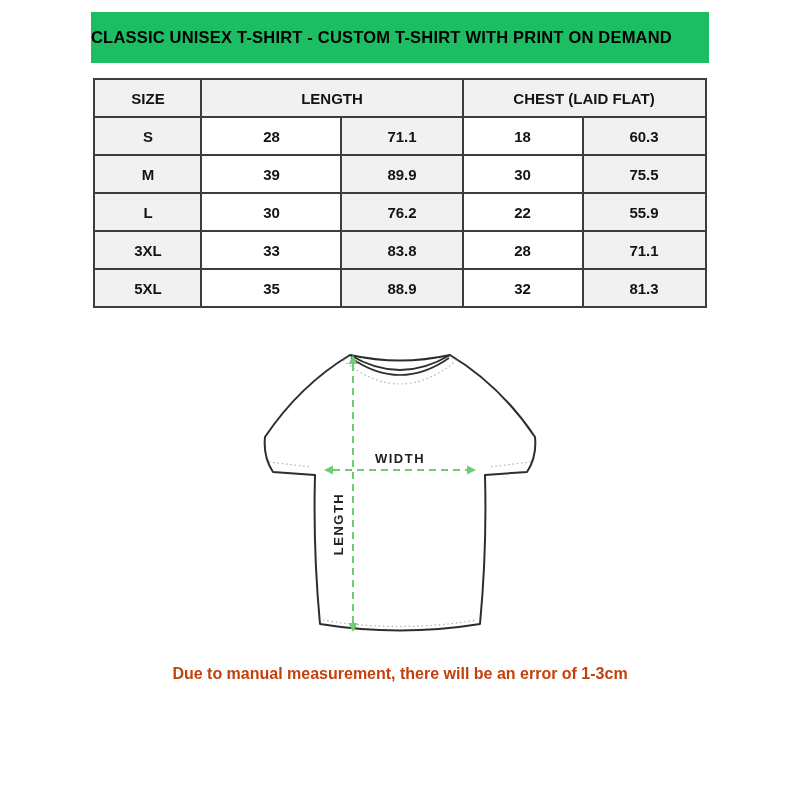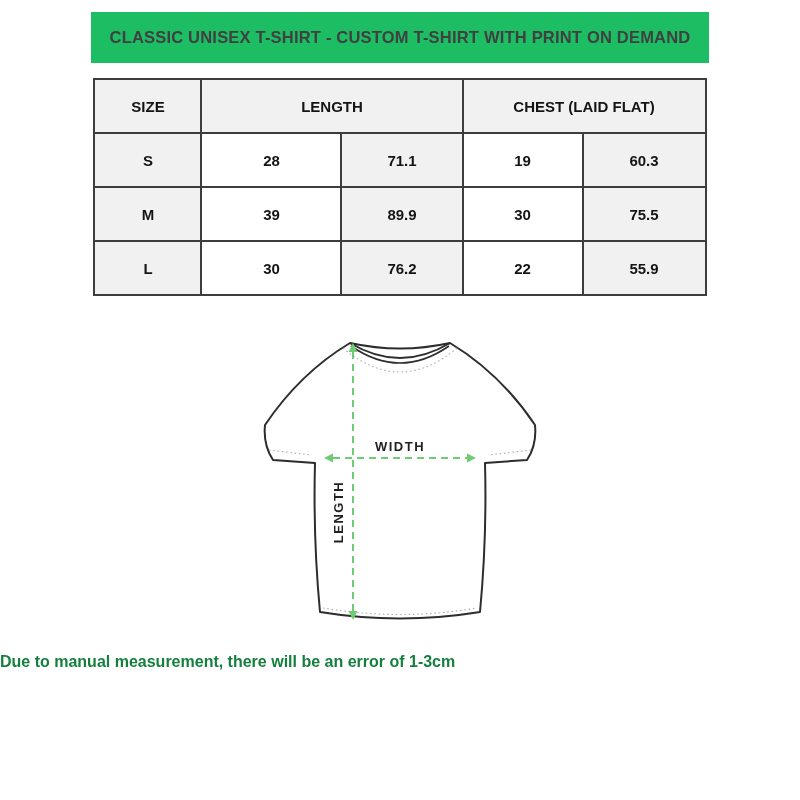--- a/index.html
+++ b/index.html
@@ -4,49 +4,49 @@
 <style>
   html,body{margin:0;padding:0;}
   body{
     width:800px;height:800px;background:#ffffff;
     font-family:"Liberation Sans", sans-serif;
     position:relative;overflow:hidden;
   }
   
   .banner{
     width:618px;height:51px;margin:12px auto 0;
-    background:#1dbd64;color:#404040;
-    display:flex;align-items:center;justify-content:center;
+    background:#1dbd64;color:#000000;
+    display:flex;align-items:center;justify-content:flex-start;
     font-weight:bold;font-size:16.5px;letter-spacing:.2px;white-space:nowrap;
   }
   
   table.size-chart{
     width:611px;margin:15px auto 0;
     border-collapse:collapse;table-layout:fixed;
   }
   .size-chart th,.size-chart td{
     border:2px solid #3d3d3d;
-    height:36px;padding:8px;
+    height:36px;padding:0;
     text-align:center;vertical-align:middle;
     font-weight:bold;font-size:15px;color:#141414;
     background:#ffffff;
   }
   .size-chart th{background:#f1f1f1;}
   .size-chart td.g{background:#f1f1f1;}
   
   .diagram-wrap{width:300px;height:300px;margin:37px auto 0;}
   .diagram-wrap svg{display:block;}
   .svg-label{
     font-family:"Liberation Sans", sans-serif;
     font-weight:bold;font-size:13px;letter-spacing:1.5px;fill:#222222;
   }
   
   .footer-note{
-    margin-top:20px;
-    color:#15803d;font-weight:bold;font-size:16px;
+    margin-top:20px;text-align:center;
+    color:#c2410c;font-weight:bold;font-size:16px;
   }
 </style>
 </head>
 <body>
 
 <div class="banner">
   <span>CLASSIC UNISEX T-SHIRT - CUSTOM T-SHIRT WITH PRINT ON DEMAND</span>
 </div>
 
 <table class="size-chart">
@@ -60,36 +60,50 @@
   <tbody>
     <tr>
       <th>SIZE</th>
       <th colspan="2">LENGTH</th>
       <th colspan="2">CHEST (LAID FLAT)</th>
     </tr>
     <tr>
       <td class="g">S</td>
       <td>28</td>
       <td class="g">71.1</td>
-      <td>19</td>
+      <td>18</td>
       <td class="g">60.3</td>
     </tr>
     <tr>
       <td class="g">M</td>
       <td>39</td>
       <td class="g">89.9</td>
       <td>30</td>
       <td class="g">75.5</td>
     </tr>
     <tr>
       <td class="g">L</td>
       <td>30</td>
       <td class="g">76.2</td>
       <td>22</td>
       <td class="g">55.9</td>
+    </tr>
+    <tr>
+      <td class="g">3XL</td>
+      <td>33</td>
+      <td class="g">83.8</td>
+      <td>28</td>
+      <td class="g">71.1</td>
+    </tr>
+    <tr>
+      <td class="g">5XL</td>
+      <td>35</td>
+      <td class="g">88.9</td>
+      <td>32</td>
+      <td class="g">81.3</td>
     </tr>
   </tbody>
 </table>
 
 <div class="diagram-wrap">
   <svg width="300" height="300" viewBox="0 0 300 300" xmlns="http://www.w3.org/2000/svg">
 
     <path d="M100,10 Q50,40 15,92 Q13,112 23,127 L65,130 Q63,205 70,279 Q150,292 230,279 Q237,205 235,130 L277,127 Q287,112 285,92 Q250,40 200,10 Q150,21 100,10 Z" fill="#ffffff" stroke="#2d2d2d" stroke-width="2" stroke-linejoin="round"></path>
 
     <path d="M100,10 Q150,40 200,10" fill="none" stroke="#2d2d2d" stroke-width="2"></path>

